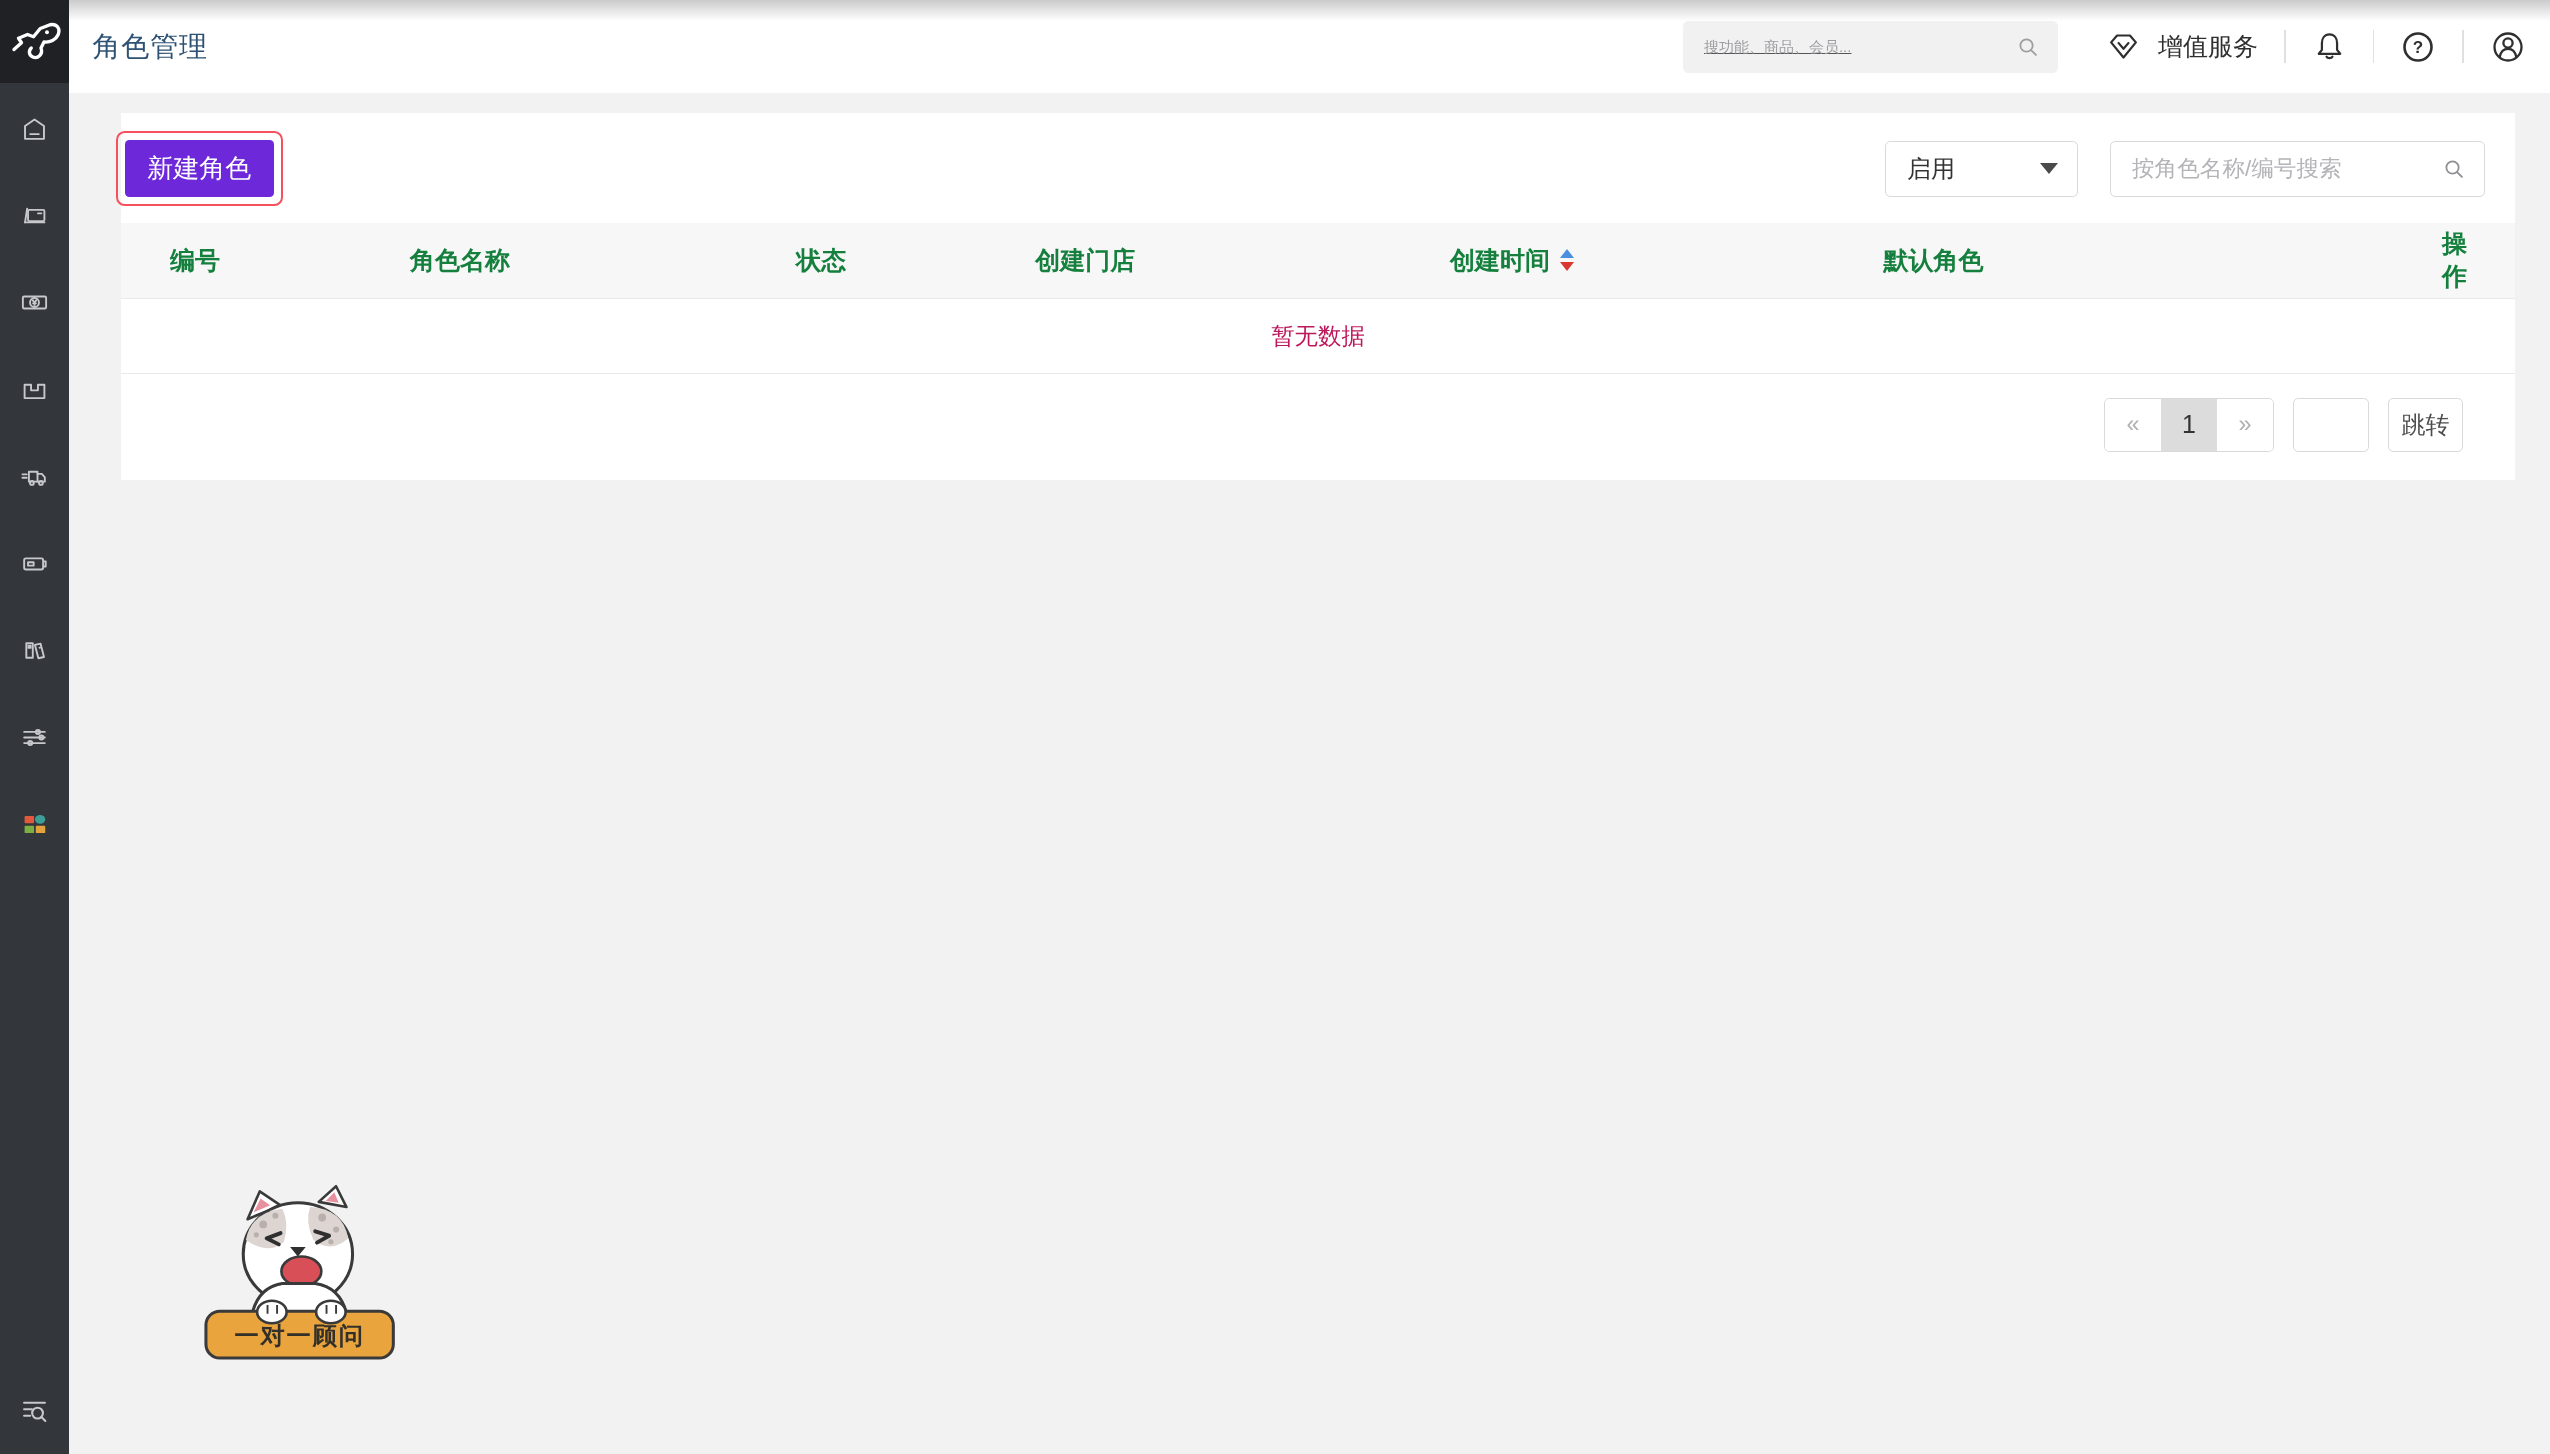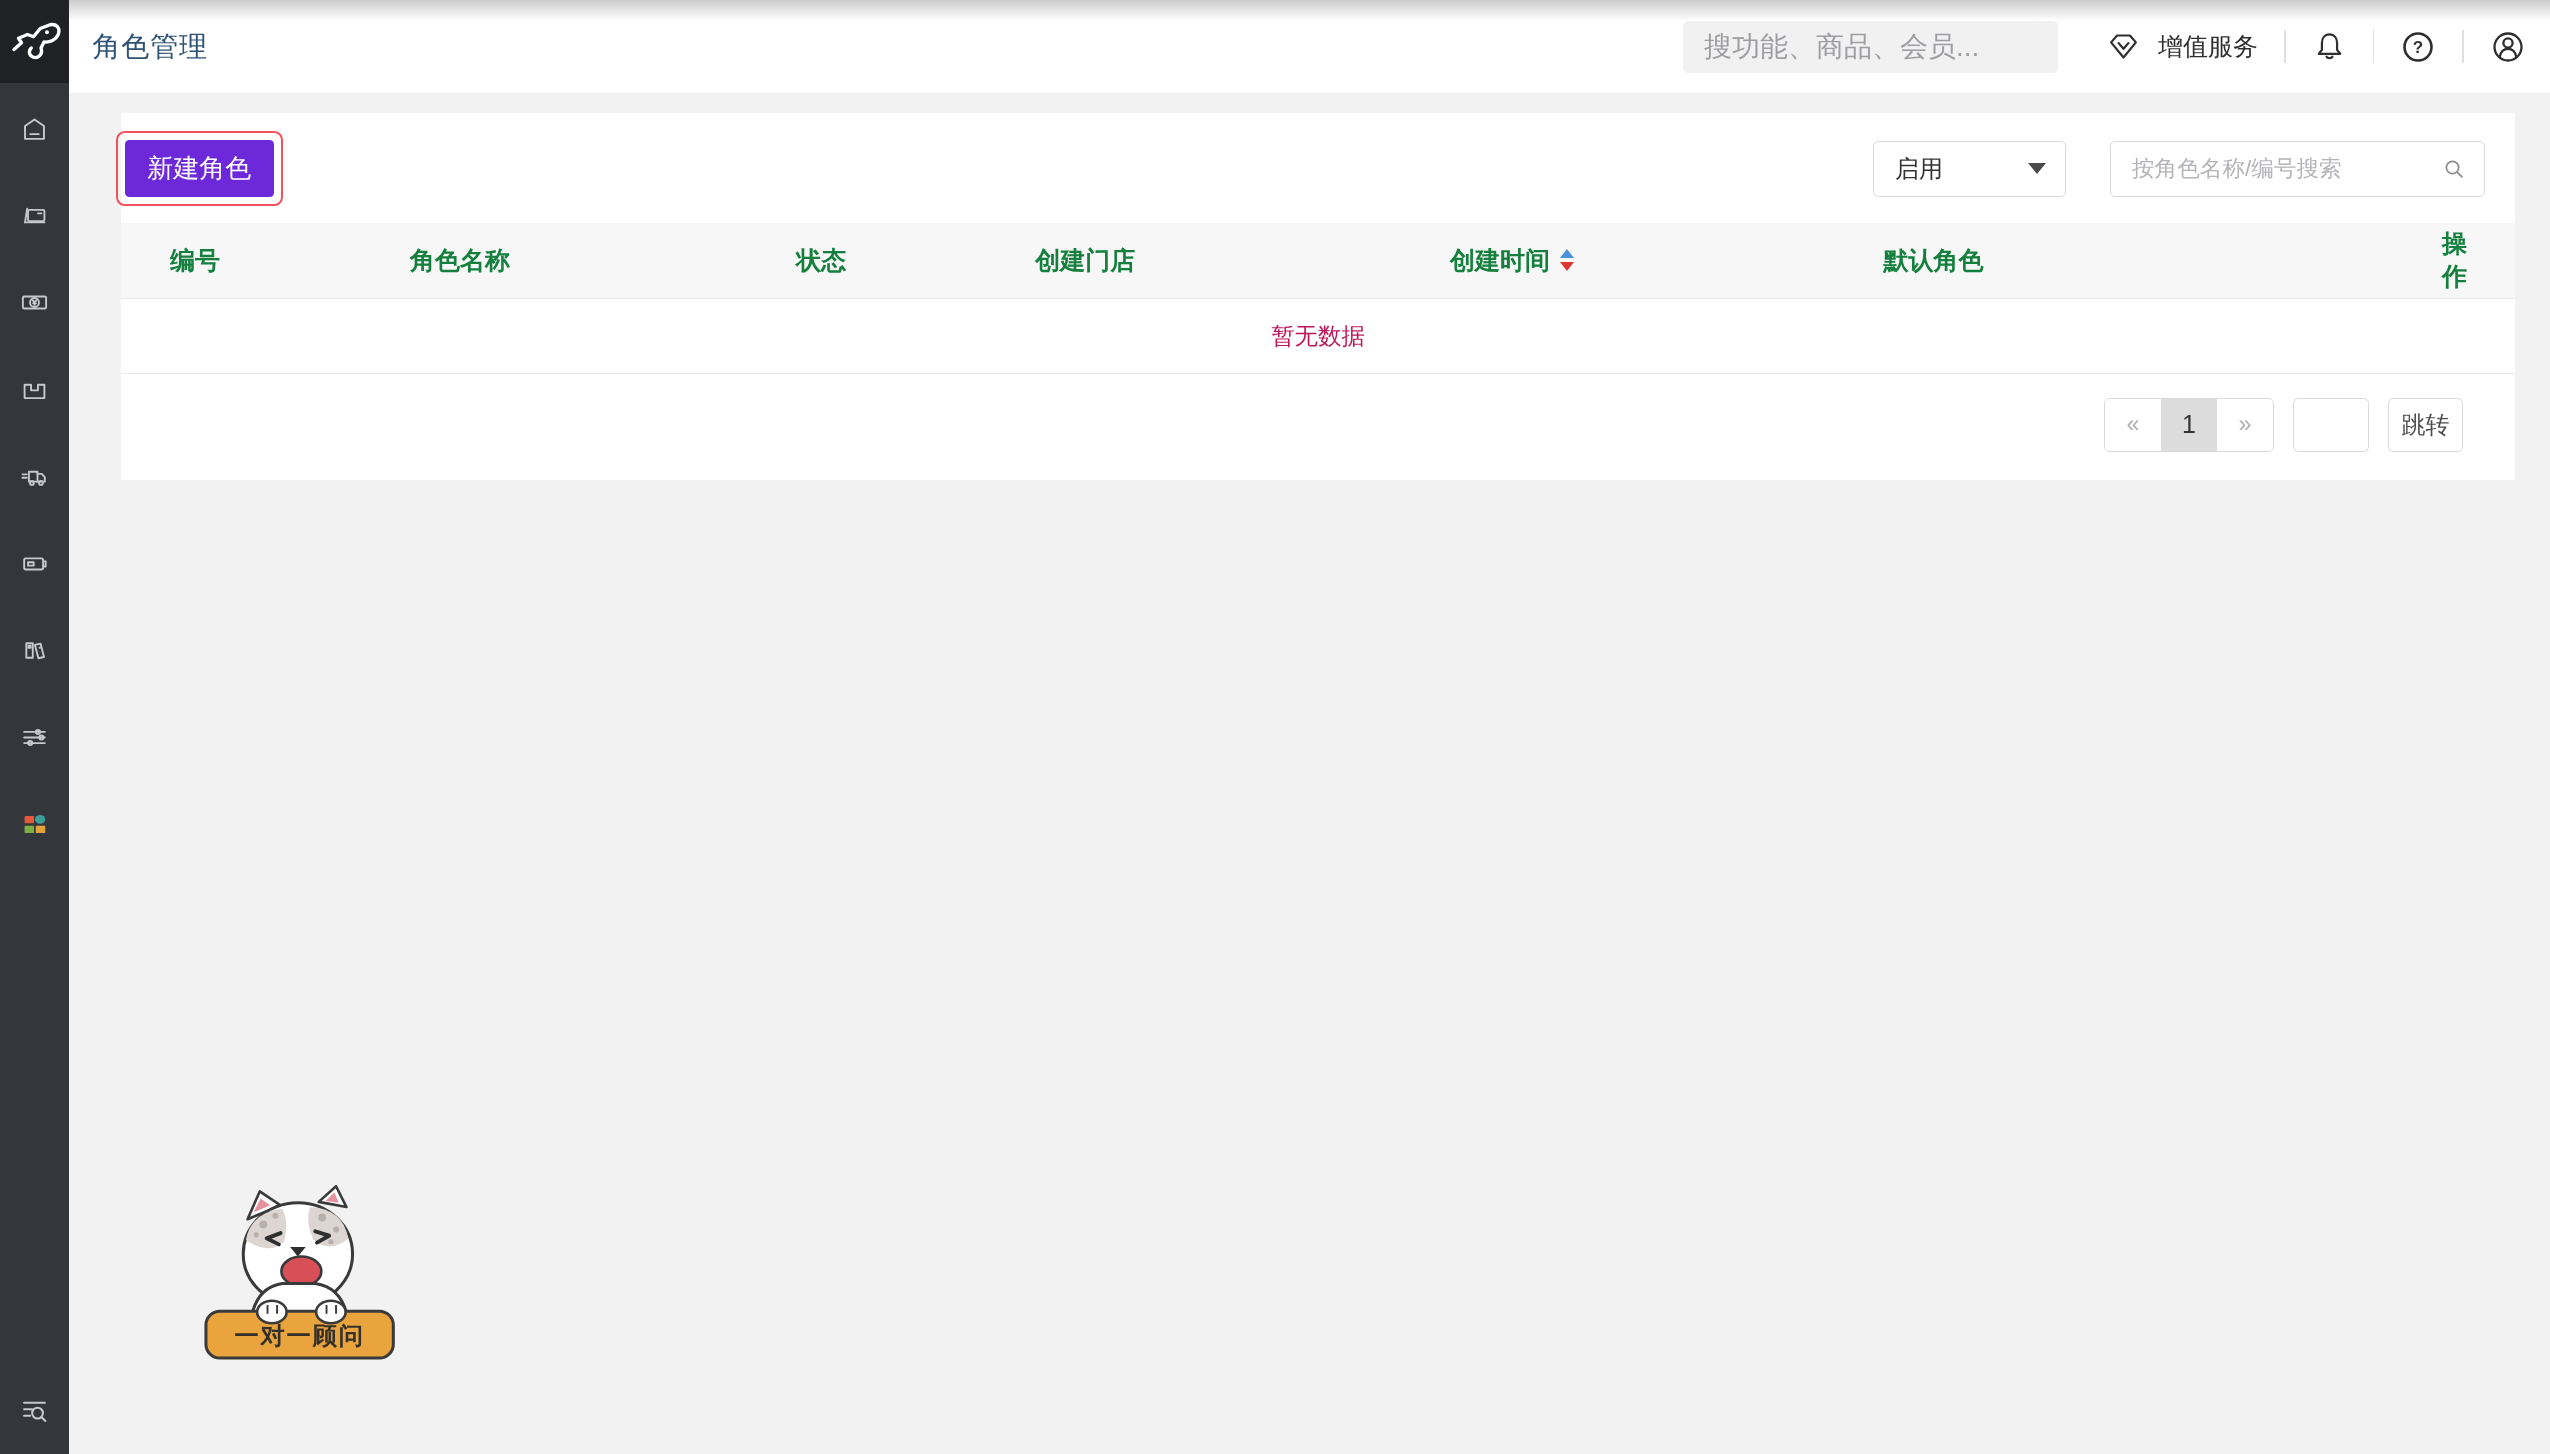--- a/index.html
+++ b/index.html
@@ -38,21 +38,21 @@
     background:linear-gradient(#cbcbcb, rgba(255,255,255,0)); pointer-events:none;
   }
   .page-title { font-size:28px; font-weight:normal; color:#2e5274; letter-spacing:0.9px; }
   .top-right { margin-left:auto; display:flex; align-items:center; }
   .top-search {
     width:375px; height:52px; background:#f1f1f2; border-radius:5.2px;
     display:flex; align-items:center; padding:0 15.6px 0 21px; margin-right:49px;
   }
   .top-search input {
     flex:1; border:none; outline:none; background:transparent;
-    font-size:28px; color:#555; font-family:inherit;
+    font-size:15px; color:#555; font-family:inherit;text-decoration:underline;
   }
   .top-search input::placeholder { color:#9e9ea2; }
   .vas { display:flex; align-items:center; gap:18px; cursor:pointer; color:#2f2f2f; }
   .vas-label { font-size:25px; }
   .vdiv { width:1.7px; height:33px; background:#e0e0e0; margin:0 26px; }
   .icon-btn { background:none; border:none; cursor:pointer; color:#2f2f2f;
     display:flex; align-items:center; justify-content:center; }
 
   
   .content { flex:1; background:#f2f2f3; position:relative; }
@@ -64,21 +64,21 @@
   }
   .annotation {
     border:2.6px solid #f4515c; border-radius:8.7px; padding:7px;
     margin-left:-5.2px; display:inline-block;
   }
   .btn-primary {
     width:149px; height:57px; background:#6d28d9; color:#fff; border:none;
     border-radius:4.3px; font-size:26px; font-family:inherit; cursor:pointer;
     display:flex; align-items:center; justify-content:center;
   }
-  .toolbar-right { margin-left:auto; display:flex; align-items:center; gap:44px; }
+  .toolbar-right { margin-left:auto; display:flex; align-items:center; gap:32px; }
   .select {
     width:193px; height:56px; border:1.7px solid #d9d9d9; border-radius:5.2px; background:#fff;
     display:flex; align-items:center; padding:0 19px 0 21px; cursor:pointer;
   }
   .select-value { font-size:24px; color:#333; }
   .caret-down {
     margin-left:auto; width:0; height:0;
     border-left:9.5px solid transparent; border-right:9.5px solid transparent;
     border-top:11.3px solid #4a4a4a;
   }

